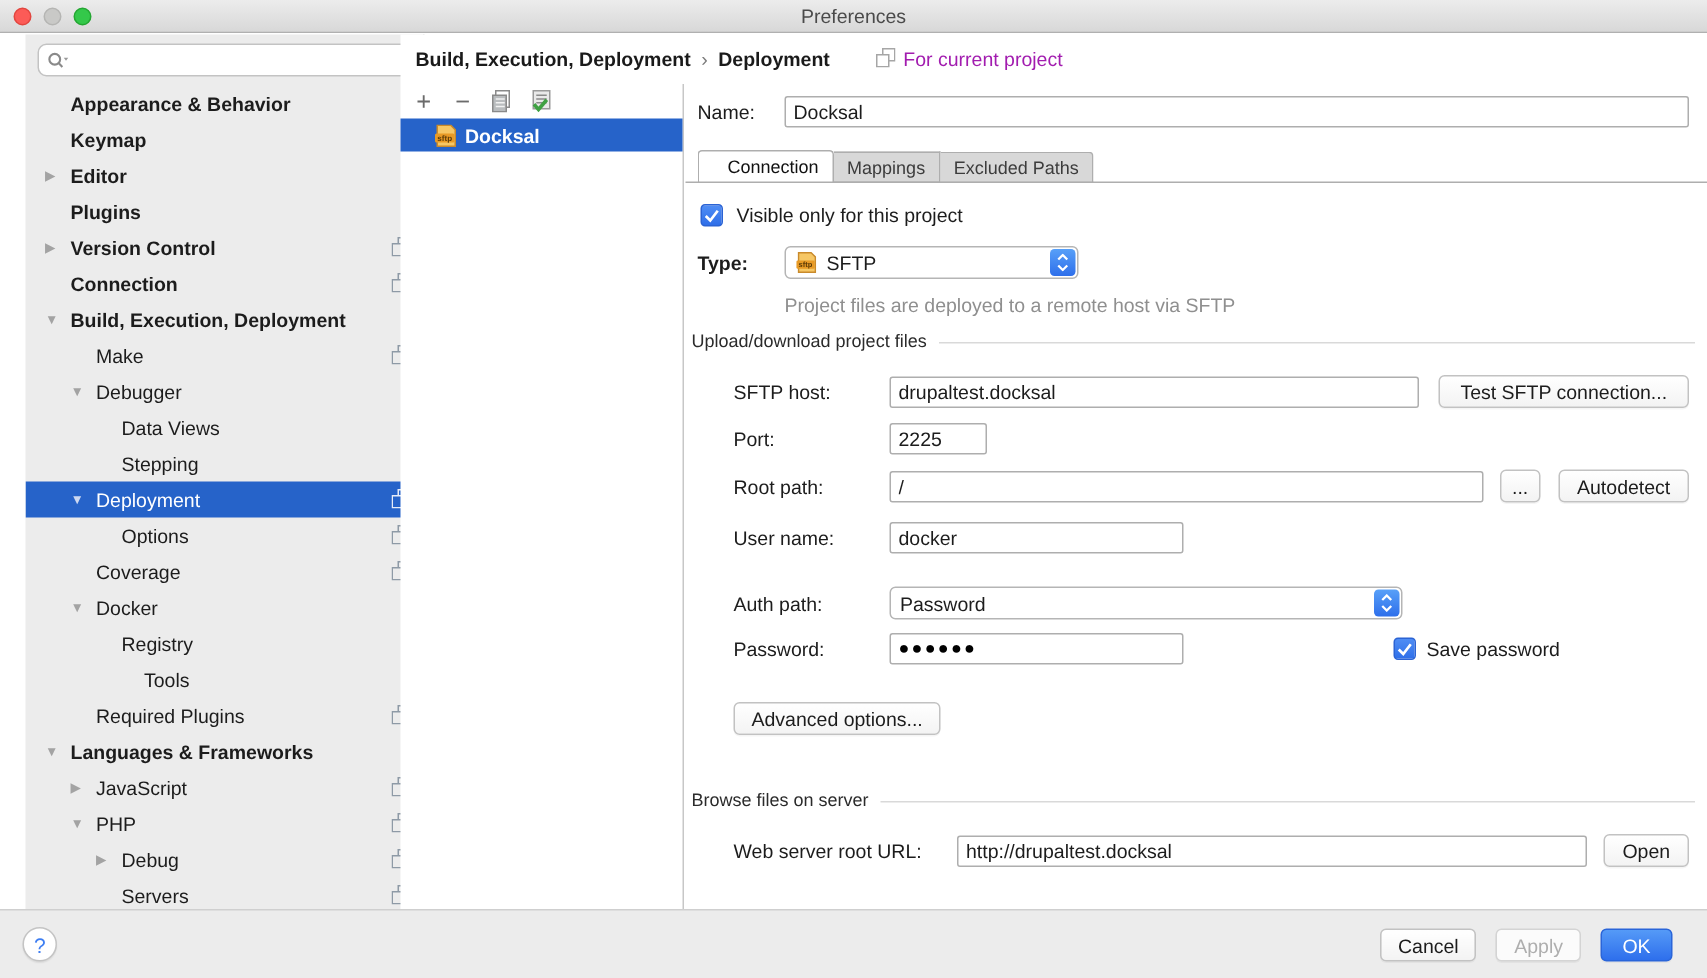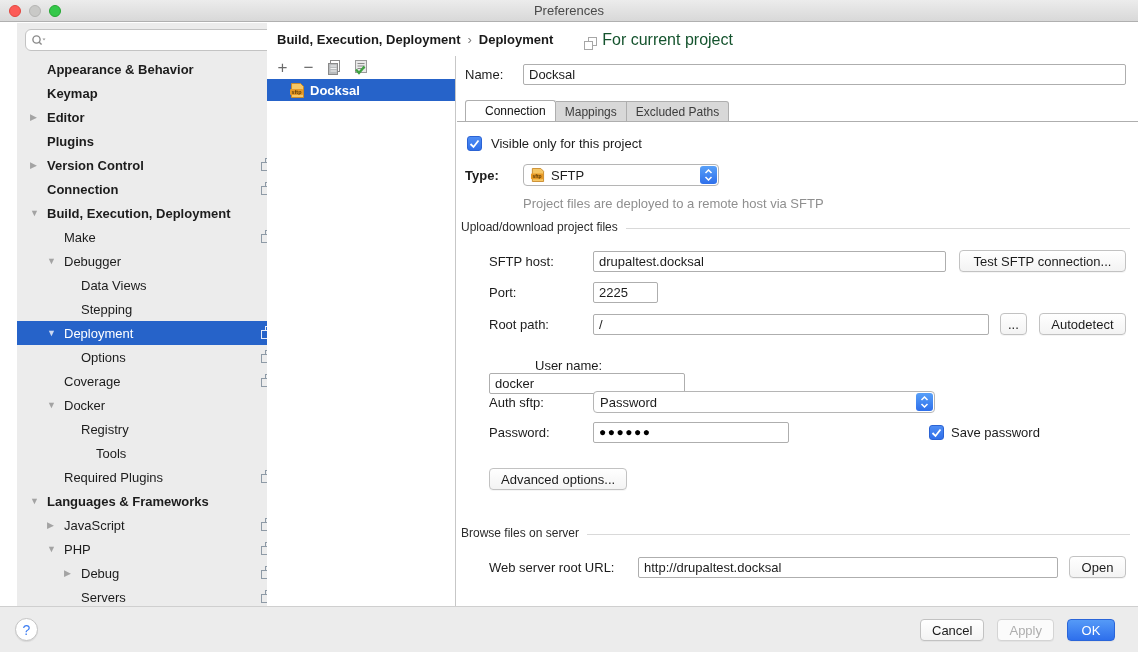--- a/index.html
+++ b/index.html
@@ -36,21 +36,21 @@
   .proj-icon { position:absolute; right:8px; top:5px; width:13px; height:13px; color:#8e9aa6; }
   .tree-row.selected .proj-icon { color:#e6ecf8; }
   .proj-icon svg rect.front { fill:#ececec; }
   .tree-row.selected .proj-icon svg rect.front { fill:#2663c9; }
 
   
   .crumbbar { position:absolute; left:267px; right:0; top:23px; height:33px; background:#fff;
     display:flex; align-items:center; padding-left:10px; gap:7px; }
   .crumb { font-weight:bold; font-size:13px; color:#1a1a1a; }
   .crumb-sep { color:#7d7d7d; font-size:13px; }
-  .scope { display:flex; align-items:flex-end; gap:5px; margin-left:24px; color:#14532d; font-size:16px; }
+  .scope { display:flex; align-items:flex-start; gap:5px; margin-left:24px; color:#a21caf; font-size:13px; }
   .scope .proj-icon2 { width:13px; height:13px; color:#a6a6a6; }
   .proj-icon2 svg rect.front { fill:#ffffff; }
 
   
   .list-panel { position:absolute; left:267px; top:56px; width:189px; bottom:46px;
     background:#fff; border-right:1px solid #c7c7c7; }
   .list-toolbar { height:22px; display:flex; align-items:center; gap:9px; padding-left:7px; }
   .tb-btn { width:17px; height:17px; display:flex; align-items:center; justify-content:center;
     color:#6b6b6b; font-size:17px; line-height:15px; cursor:default; }
   .server-row { margin-top:1px; height:22px; background:#2663c9; color:#fff; display:flex;
@@ -384,27 +384,27 @@
       <input class="tfield" style="width: 65px;" value="2225">
     </div>
 
     <div class="frow" style="top:257px; left:32px; right:12px;">
       <span class="flabel" style="width:104px;">Root path:</span>
       <input class="tfield" style="width: 396px;" value="/">
       <button class="btn" style="margin-left:11px; padding:0 7px; min-width:26px;">...</button>
       <button class="btn" style="margin-left:12px; flex:1;">Autodetect</button>
     </div>
 
-    <div class="frow" style="top:302px; left:32px;flex-direction:column;">
+    <div class="frow" style="top:292px; left:32px;">
       <span class="flabel" style="width:104px;">User name:</span>
       <input class="tfield" style="width: 196px;" value="docker">
     </div>
 
     <div class="frow" style="top:335px; left:32px;">
-      <span class="flabel" style="width:104px;">Auth sftp:</span>
+      <span class="flabel" style="width:104px;">Auth path:</span>
       <div class="dropdown" style="width:342px;">
         <span>Password</span>
         <span class="dd-stepper">
           <svg width="9" height="12" viewBox="0 0 9 12">
             <path d="M1.5 4 L4.5 1 L7.5 4" fill="none" stroke="#fff" stroke-width="1.5"></path>
             <path d="M1.5 8 L4.5 11 L7.5 8" fill="none" stroke="#fff" stroke-width="1.5"></path>
           </svg>
         </span>
       </div>
     </div>

